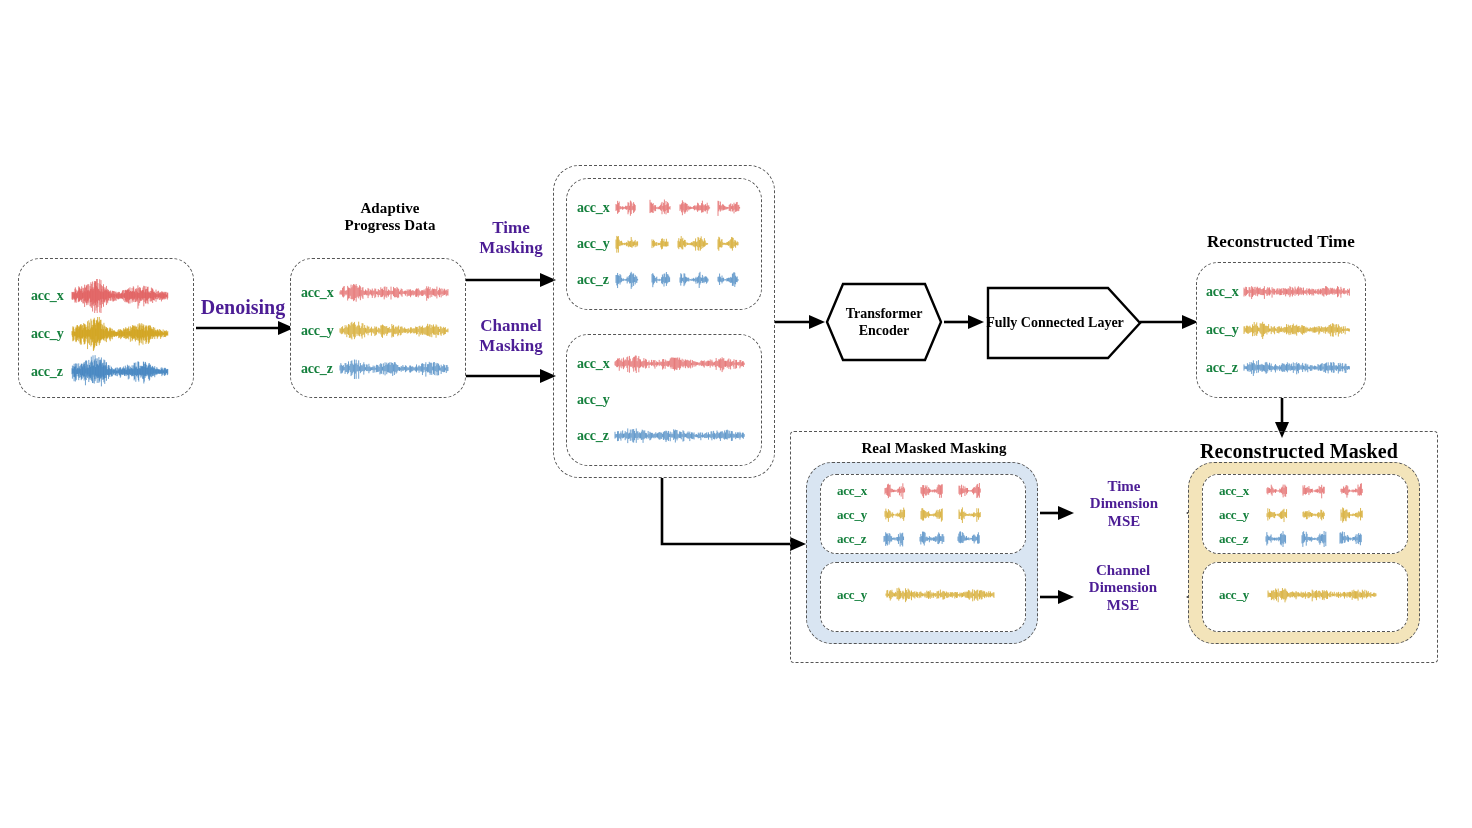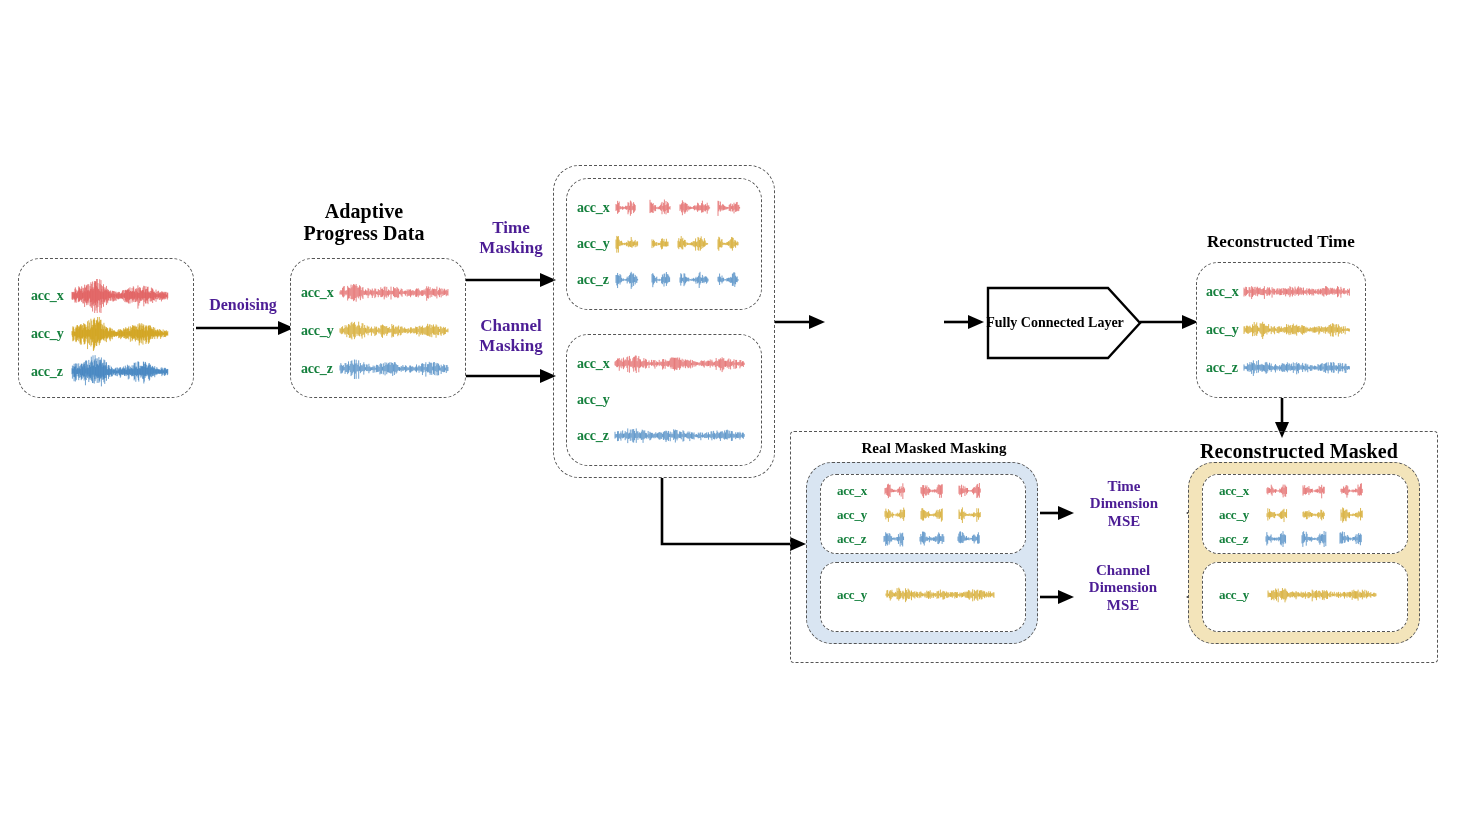--- a/index.html
+++ b/index.html
@@ -121,27 +121,27 @@
     <div class="ch-row" style="left:12px; top:96px;">
       <span class="ch-label">acc_z</span>
       <span class="wave-holder" style="margin-left:8px;">
         <svg width="98" height="34" viewBox="0 0 98 34">
             <path d="M1.00,13.24L1.00,19.22M1.42,10.59L1.42,23.67M1.84,13.88L1.84,18.27M2.26,13.61L2.26,18.63M2.68,11.12L2.68,21.84M3.10,8.80L3.10,26.22M3.52,12.04L3.52,22.18M3.94,11.42L3.94,21.26M4.36,8.44L4.36,26.53M4.78,11.38L4.78,23.53M5.20,8.63L5.20,25.15M5.62,14.35L5.62,19.04M6.04,8.61L6.04,21.27M6.46,12.86L6.46,19.02M6.88,14.02L6.88,18.63M7.30,13.21L7.30,21.42M7.72,8.35L7.72,25.17M8.14,11.54L8.14,22.93M8.56,13.32L8.56,18.53M8.98,11.04L8.98,22.41M9.40,13.90L9.40,20.06M9.82,10.09L9.82,21.83M10.24,8.73L10.24,25.17M10.66,8.89L10.66,23.73M11.08,8.72L11.08,23.74M11.50,11.34L11.50,20.28M11.92,12.53L11.92,20.86M12.34,9.62L12.34,22.44M12.76,8.29L12.76,21.21M13.18,7.00L13.18,25.48M13.60,8.84L13.60,21.43M14.02,11.19L14.02,23.95M14.44,5.74L14.44,30.27M14.86,13.71L14.86,18.42M15.28,5.25L15.28,25.03M15.70,6.17L15.70,21.82M16.12,12.58L16.12,20.53M16.54,9.56L16.54,23.07M16.96,13.45L16.96,19.21M17.38,12.62L17.38,21.57M17.80,4.93L17.80,27.04M18.22,9.99L18.22,23.56M18.64,10.02L18.64,21.66M19.06,7.90L19.06,24.82M19.48,11.78L19.48,23.06M19.90,6.66L19.90,21.55M20.32,1.69L20.32,24.70M20.74,5.37L20.74,26.21M21.16,11.20L21.16,19.74M21.58,7.39L21.58,28.04M22.00,0.36L22.00,28.02M22.42,10.62L22.42,19.66M22.84,10.58L22.84,21.64M23.26,6.08L23.26,28.59M23.68,4.48L23.68,24.20M24.10,0.13L24.10,26.14M24.52,12.03L24.52,20.67M24.94,3.46L24.94,24.23M25.36,5.98L25.36,22.46M25.78,9.51L25.78,21.10M26.20,3.40L26.20,27.95M26.62,8.95L26.62,23.00M27.04,9.97L27.04,21.46M27.46,10.61L27.46,22.84M27.88,2.14L27.88,27.91M28.30,5.09L28.30,25.36M28.72,8.54L28.72,26.64M29.14,7.26L29.14,21.57M29.56,4.62L29.56,23.54M29.98,5.42L29.98,23.30M30.40,2.49L30.40,31.37M30.82,9.48L30.82,22.31M31.24,11.81L31.24,20.76M31.66,8.08L31.66,24.73M32.08,7.68L32.08,22.15M32.50,10.35L32.50,24.50M32.92,4.52L32.92,27.30M33.34,10.42L33.34,23.51M33.76,5.16L33.76,28.94M34.18,11.45L34.18,23.05M34.60,10.17L34.60,20.10M35.02,7.43L35.02,22.86M35.44,7.19L35.44,25.84M35.86,11.69L35.86,19.13M36.28,14.11L36.28,20.04M36.70,14.51L36.70,19.91M37.12,10.31L37.12,20.28M37.54,10.09L37.54,23.90M37.96,12.79L37.96,20.81M38.38,13.44L38.38,19.84M38.80,10.47L38.80,22.01M39.22,14.20L39.22,19.47M39.64,14.42L39.64,19.70M40.06,13.87L40.06,19.05M40.48,11.71L40.48,21.54M40.90,13.36L40.90,20.90M41.32,13.36L41.32,21.27M41.74,15.34L41.74,17.69M42.16,14.69L42.16,19.53M42.58,14.38L42.58,18.92M43.00,13.89L43.00,20.10M43.42,14.91L43.42,18.29M43.84,14.43L43.84,18.13M44.26,13.33L44.26,20.18M44.68,13.40L44.68,19.99M45.10,12.55L45.10,21.04M45.52,15.50L45.52,18.77M45.94,15.61L45.94,17.92M46.36,12.51L46.36,21.22M46.78,15.64L46.78,17.94M47.20,13.26L47.20,18.76M47.62,14.64L47.62,18.06M48.04,14.04L48.04,19.92M48.46,12.67L48.46,20.43M48.88,14.49L48.88,19.20M49.30,12.14L49.30,22.71M49.72,12.71L49.72,21.46M50.14,13.92L50.14,19.36M50.56,14.83L50.56,19.43M50.98,14.50L50.98,19.47M51.40,13.62L51.40,19.62M51.82,12.60L51.82,20.02M52.24,13.35L52.24,18.48M52.66,11.52L52.66,19.57M53.08,13.83L53.08,19.34M53.50,13.44L53.50,20.80M53.92,13.43L53.92,21.02M54.34,10.66L54.34,19.60M54.76,14.90L54.76,19.15M55.18,12.33L55.18,21.15M55.60,15.09L55.60,19.23M56.02,13.71L56.02,19.54M56.44,9.74L56.44,20.25M56.86,11.82L56.86,19.48M57.28,10.80L57.28,24.39M57.70,13.43L57.70,20.31M58.12,10.62L58.12,23.60M58.54,14.16L58.54,19.09M58.96,13.45L58.96,19.67M59.38,11.74L59.38,20.16M59.80,14.15L59.80,19.73M60.22,13.26L60.22,19.52M60.64,12.98L60.64,21.18M61.06,10.32L61.06,21.26M61.48,14.15L61.48,20.27M61.90,13.25L61.90,20.91M62.32,10.33L62.32,21.13M62.74,14.17L62.74,19.26M63.16,7.71L63.16,25.39M63.58,8.13L63.58,24.00M64.00,11.56L64.00,20.03M64.42,12.69L64.42,19.91M64.84,7.47L64.84,26.81M65.26,11.49L65.26,20.71M65.68,12.27L65.68,21.38M66.10,13.63L66.10,20.25M66.52,13.97L66.52,20.14M66.94,6.40L66.94,22.64M67.36,6.70L67.36,25.04M67.78,7.09L67.78,26.62M68.20,13.89L68.20,20.49M68.62,13.03L68.62,19.27M69.04,10.83L69.04,19.67M69.46,13.45L69.46,20.15M69.88,10.86L69.88,22.67M70.30,11.65L70.30,21.47M70.72,10.84L70.72,20.20M71.14,11.57L71.14,19.35M71.56,11.08L71.56,23.78M71.98,11.84L71.98,20.11M72.40,6.64L72.40,24.22M72.82,6.89L72.82,28.49M73.24,8.88L73.24,26.61M73.66,11.75L73.66,20.84M74.08,8.58L74.08,23.02M74.50,6.91L74.50,21.19M74.92,8.54L74.92,20.39M75.34,12.90L75.34,19.13M75.76,10.00L75.76,21.30M76.18,12.37L76.18,20.64M76.60,12.79L76.60,19.49M77.02,11.12L77.02,19.72M77.44,10.44L77.44,23.83M77.86,8.51L77.86,21.48M78.28,8.13L78.28,25.66M78.70,10.01L78.70,24.71M79.12,13.58L79.12,19.62M79.54,9.63L79.54,21.14M79.96,11.66L79.96,22.00M80.38,12.87L80.38,19.32M80.80,12.27L80.80,22.32M81.22,11.51L81.22,20.81M81.64,10.90L81.64,20.85M82.06,13.65L82.06,18.71M82.48,12.31L82.48,20.77M82.90,13.45L82.90,18.44M83.32,12.87L83.32,20.33M83.74,11.14L83.74,22.23M84.16,14.96L84.16,17.89M84.58,14.11L84.58,19.39M85.00,13.62L85.00,20.17M85.42,14.18L85.42,18.83M85.84,12.16L85.84,19.23M86.26,14.32L86.26,19.32M86.68,13.55L86.68,18.47M87.10,14.04L87.10,18.43M87.52,14.61L87.52,18.54M87.94,14.45L87.94,18.59M88.36,14.73L88.36,19.05M88.78,14.39L88.78,18.14M89.20,15.37L89.20,18.73M89.62,15.03L89.62,18.40M90.04,12.75L90.04,18.82M90.46,14.15L90.46,18.46M90.88,12.36L90.88,21.14M91.30,14.41L91.30,18.72M91.72,13.33L91.72,19.95M92.14,15.53L92.14,17.87M92.56,15.18L92.56,18.20M92.98,13.73L92.98,19.62M93.40,12.83L93.40,20.95M93.82,13.58L93.82,19.23M94.24,12.84L94.24,20.34M94.66,13.52L94.66,19.61M95.08,15.30L95.08,17.76M95.50,14.40L95.50,18.30M95.92,14.57L95.92,18.04M96.34,13.93L96.34,20.13M96.76,14.00L96.76,19.37" stroke="#3f82bf" stroke-width="0.75" fill="none"></path>
           </svg>
       </span>
     </div>
   </div>
 
-  <div class="lbl-inline" style="left:194px; top:296px; width:98px; font-size:16px;">Denoising</div>
+  <div class="lbl-inline" style="left:194px; top:296px; width:98px; font-size:20px;">Denoising</div>
   <svg class="arrow-svg" style="left:196px; top:318px; width:100px; height:20px;" viewBox="0 0 100 20">
     <line x1="0" y1="10" x2="82" y2="10"></line>
     <polygon points="82,3 98,10 82,17"></polygon>
   </svg>
 
-  <div class="caption" style="left:276px; top:200px; width:176px; font-size:20px;font-family:Liberation Serif, serif;">Adaptive
+  <div class="caption" style="left:302px; top:200px; width:176px; font-size:15px;font-family:Liberation Serif, serif;">Adaptive
 Progress Data</div>
 
   <div class="panel rounded" style="left:290px; top:258px; width:176px; height:140px;">
     <div class="ch-row" style="left:10px; top:24px;">
       <span class="ch-label">acc_x</span>
       <span class="wave-holder" style="margin-left:6px;">
         <svg width="110" height="20" viewBox="0 0 110 20">
             <path d="M1.00,8.42L1.00,11.55M1.85,7.09L1.85,11.31M2.70,7.44L2.70,11.69M3.55,4.85L3.55,13.58M4.40,3.61L4.40,14.47M5.25,3.05L5.25,13.43M6.10,7.70L6.10,11.33M6.95,7.72L6.95,12.38M7.80,7.17L7.80,11.49M8.65,2.89L8.65,17.54M9.50,4.45L9.50,15.62M10.35,4.88L10.35,15.22M11.20,5.39L11.20,12.82M12.05,1.61L12.05,16.01M12.90,4.36L12.90,16.33M13.75,2.24L13.75,16.17M14.60,1.00L14.60,18.13M15.45,1.58L15.45,17.22M16.30,2.50L16.30,14.98M17.15,0.96L17.15,18.74M18.00,3.09L18.00,14.45M18.85,4.90L18.85,13.52M19.70,4.40L19.70,15.39M20.55,2.29L20.55,13.45M21.40,3.36L21.40,17.20M22.25,7.13L22.25,12.79M23.10,4.69L23.10,14.56M23.95,4.11L23.95,15.91M24.80,7.59L24.80,11.75M25.65,8.14L25.65,11.95M26.50,6.47L26.50,11.53M27.35,7.52L27.35,12.20M28.20,7.65L28.20,12.29M29.05,4.95L29.05,15.12M29.90,5.88L29.90,12.68M30.75,8.34L30.75,11.58M31.60,6.59L31.60,11.36M32.45,7.46L32.45,12.46M33.30,5.56L33.30,14.92M34.15,7.72L34.15,12.65M35.00,7.48L35.00,11.39M35.85,5.43L35.85,15.15M36.70,5.82L36.70,13.87M37.55,8.38L37.55,11.08M38.40,8.40L38.40,11.79M39.25,6.00L39.25,14.18M40.10,7.02L40.10,11.94M40.95,7.37L40.95,12.22M41.80,4.31L41.80,14.09M42.65,5.98L42.65,14.11M43.50,5.58L43.50,13.65M44.35,7.02L44.35,12.43M45.20,3.83L45.20,16.42M46.05,3.48L46.05,14.29M46.90,7.66L46.90,12.72M47.75,3.89L47.75,14.69M48.60,8.04L48.60,12.28M49.45,6.47L49.45,13.55M50.30,7.29L50.30,11.87M51.15,7.88L51.15,11.11M52.00,3.60L52.00,16.49M52.85,7.85L52.85,11.39M53.70,7.84L53.70,11.28M54.55,3.92L54.55,13.04M55.40,5.29L55.40,14.21M56.25,5.11L56.25,14.33M57.10,6.42L57.10,14.03M57.95,3.95L57.95,14.26M58.80,5.06L58.80,15.13M59.65,6.05L59.65,14.46M60.50,8.48L60.50,11.12M61.35,7.17L61.35,11.39M62.20,5.52L62.20,12.58M63.05,6.03L63.05,13.78M63.90,7.85L63.90,10.92M64.75,8.59L64.75,10.79M65.60,7.83L65.60,11.23M66.45,7.60L66.45,12.67M67.30,8.03L67.30,10.80M68.15,6.42L68.15,13.57M69.00,7.69L69.00,12.51M69.85,6.33L69.85,12.90M70.70,6.67L70.70,12.61M71.55,6.30L71.55,14.19M72.40,7.84L72.40,12.54M73.25,7.31L73.25,11.74M74.10,7.36L74.10,12.51M74.95,7.86L74.95,12.17M75.80,8.19L75.80,11.55M76.65,6.49L76.65,13.72M77.50,5.45L77.50,13.87M78.35,5.92L78.35,12.63M79.20,5.22L79.20,14.34M80.05,6.68L80.05,12.29M80.90,7.75L80.90,12.43M81.75,8.40L81.75,11.71M82.60,7.29L82.60,12.82M83.45,7.22L83.45,13.02M84.30,7.40L84.30,12.40M85.15,6.42L85.15,11.55M86.00,7.74L86.00,11.45M86.85,5.46L86.85,12.76M87.70,3.25L87.70,17.76M88.55,5.24L88.55,15.05M89.40,3.52L89.40,15.59M90.25,6.05L90.25,11.89M91.10,4.16L91.10,14.57M91.95,8.00L91.95,11.58M92.80,6.47L92.80,13.92M93.65,5.35L93.65,11.88M94.50,6.09L94.50,12.29M95.35,5.70L95.35,12.86M96.20,6.28L96.20,13.66M97.05,6.05L97.05,12.87M97.90,3.59L97.90,15.46M98.75,8.15L98.75,11.41M99.60,6.90L99.60,12.34M100.45,4.71L100.45,14.13M101.30,6.20L101.30,11.70M102.15,5.38L102.15,14.41M103.00,8.39L103.00,10.91M103.85,5.69L103.85,12.99M104.70,7.40L104.70,11.86M105.55,5.72L105.55,11.95M106.40,7.47L106.40,11.39M107.25,6.66L107.25,13.16M108.10,7.56L108.10,11.98M108.95,6.03L108.95,12.65" stroke="#e05c5c" stroke-width="0.75" fill="none"></path>
           </svg>
       </span>
@@ -244,20 +244,27 @@
   <svg class="arrow-svg" style="left:775px; top:312px; width:52px; height:20px;" viewBox="0 0 52 20">
     <line x1="0" y1="10" x2="34" y2="10"></line>
     <polygon points="34,3 50,10 34,17"></polygon>
   </svg>
 
   <svg class="arrow-svg" style="left:660px; top:478px; width:150px; height:80px;" viewBox="0 0 150 80">
     <path d="M2,0 L2,66 L130,66"></path>
     <polygon points="130,59 146,66 130,73"></polygon>
   </svg>
 
+  <div class="flow-shape" style="left:825px; top:282px; width:118px; height:80px;">
+    <svg width="118" height="80" viewBox="0 0 118 80">
+      <polygon points="18,2 100,2 116,40 100,78 18,78 2,40" fill="#ffffff" stroke="#000" stroke-width="2.4"></polygon>
+    </svg>
+    <div class="shape-text" style="font-size:14px;">Transformer
+Encoder</div>
+  </div>
 
   <svg class="arrow-svg" style="left:944px; top:312px; width:42px; height:20px;" viewBox="0 0 42 20">
     <line x1="0" y1="10" x2="24" y2="10"></line>
     <polygon points="24,3 40,10 24,17"></polygon>
   </svg>
 
   <div class="flow-shape" style="left:986px; top:286px; width:156px; height:74px;">
     <svg width="156" height="74" viewBox="0 0 156 74">
       <polygon points="2,2 122,2 154,37 122,72 2,72" fill="#ffffff" stroke="#000" stroke-width="2.4"></polygon>
     </svg>

